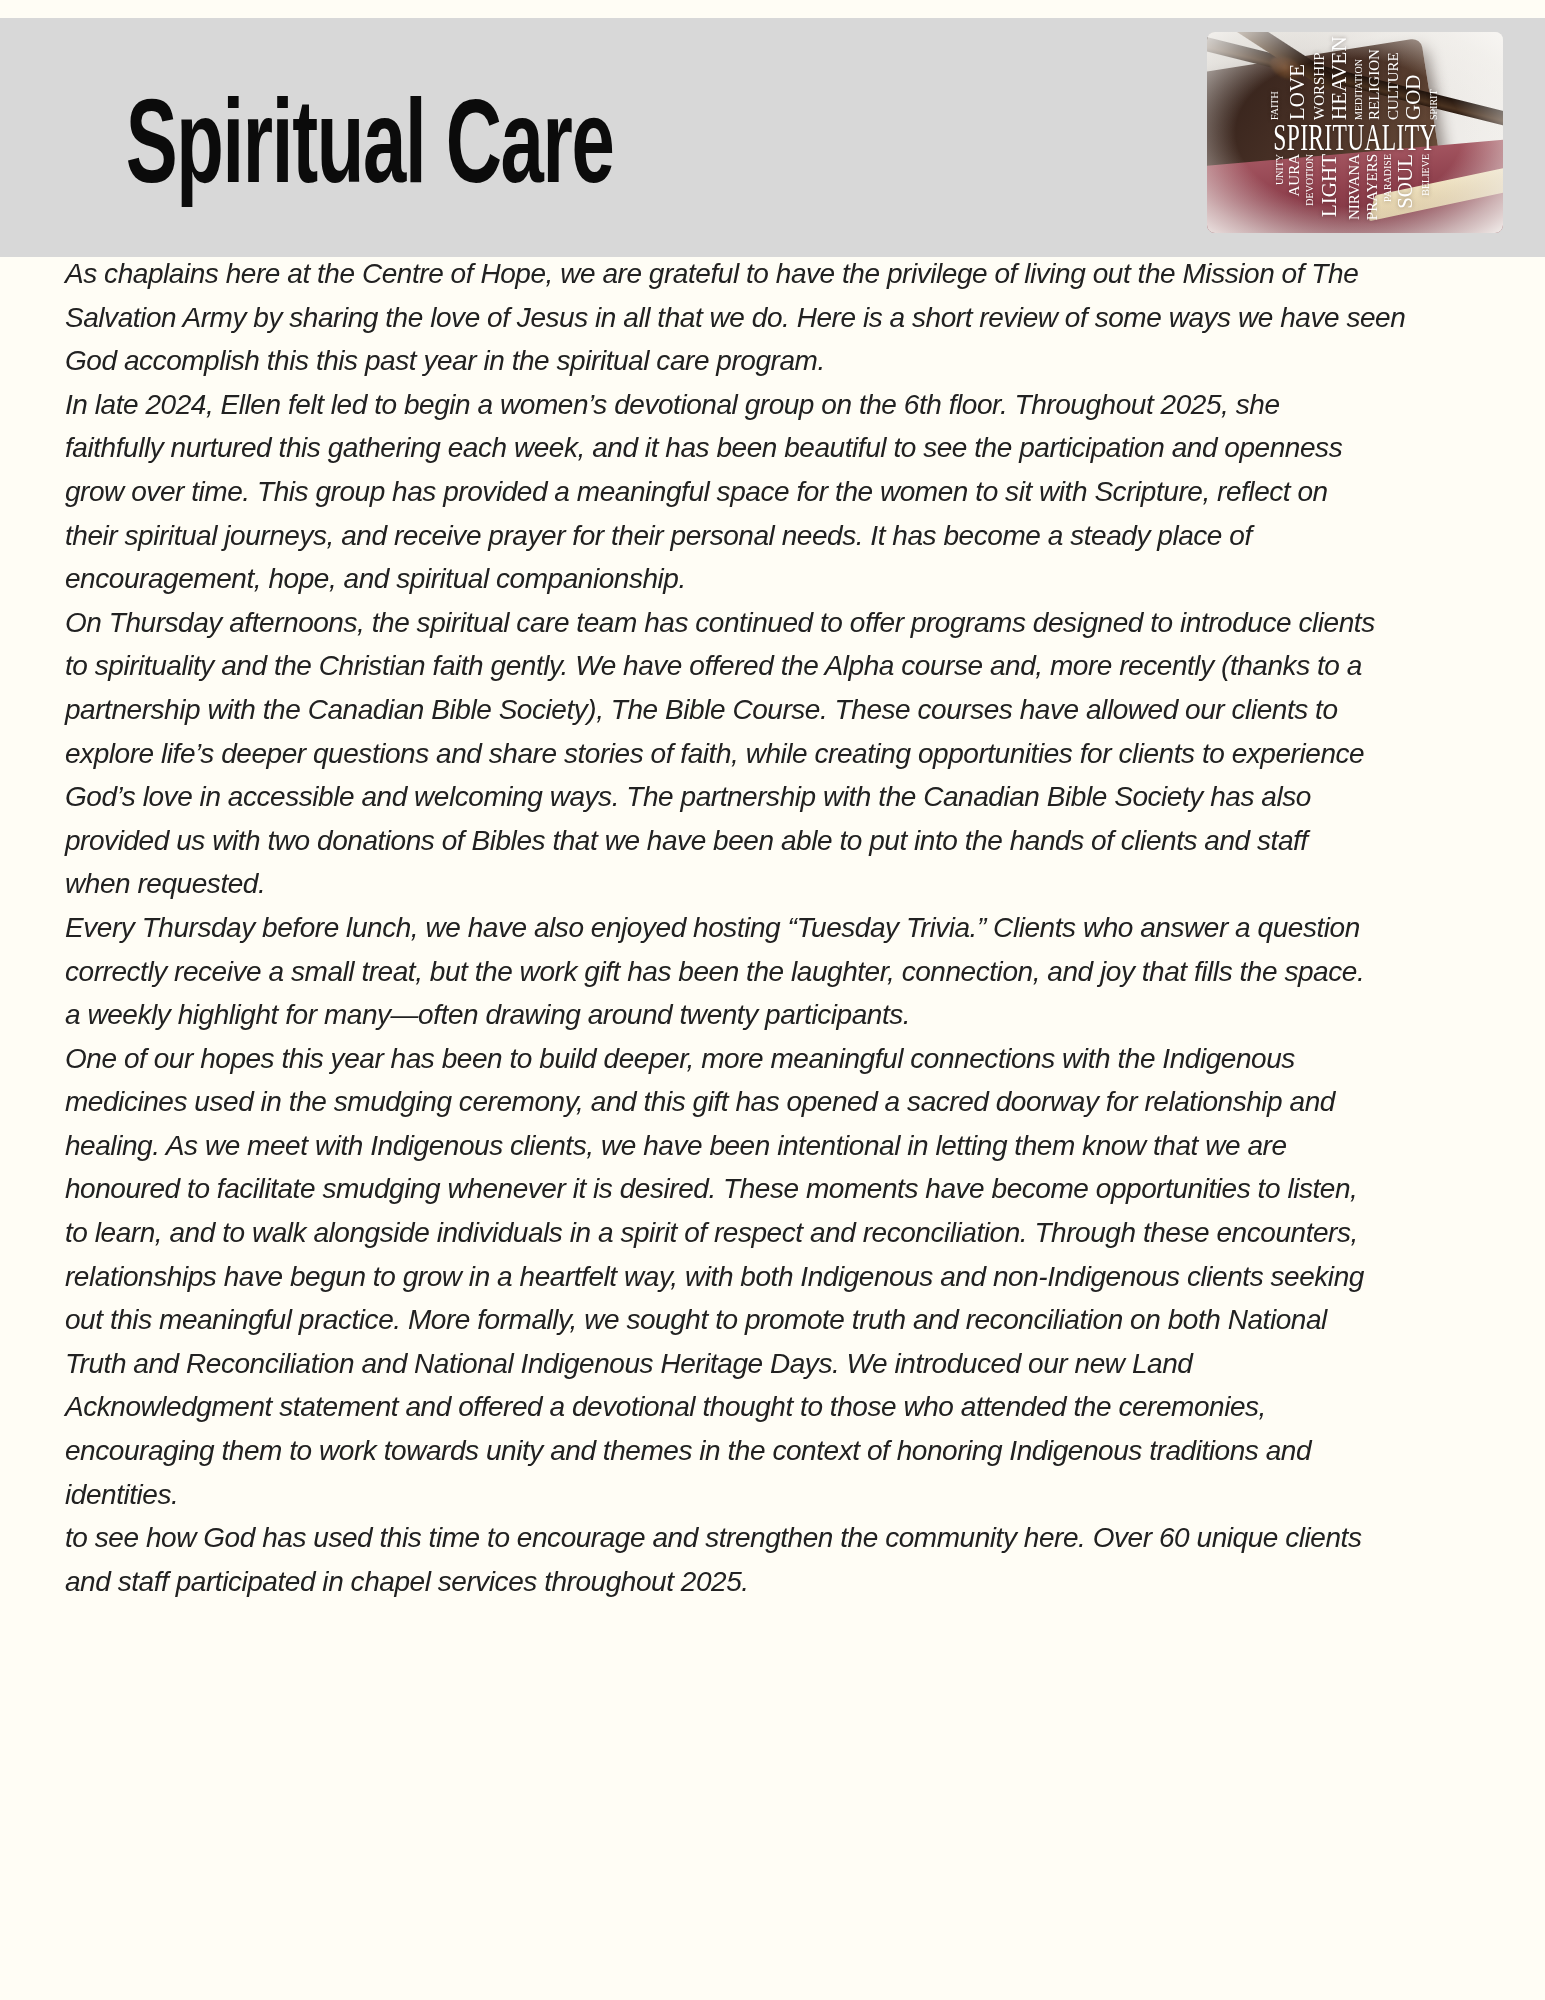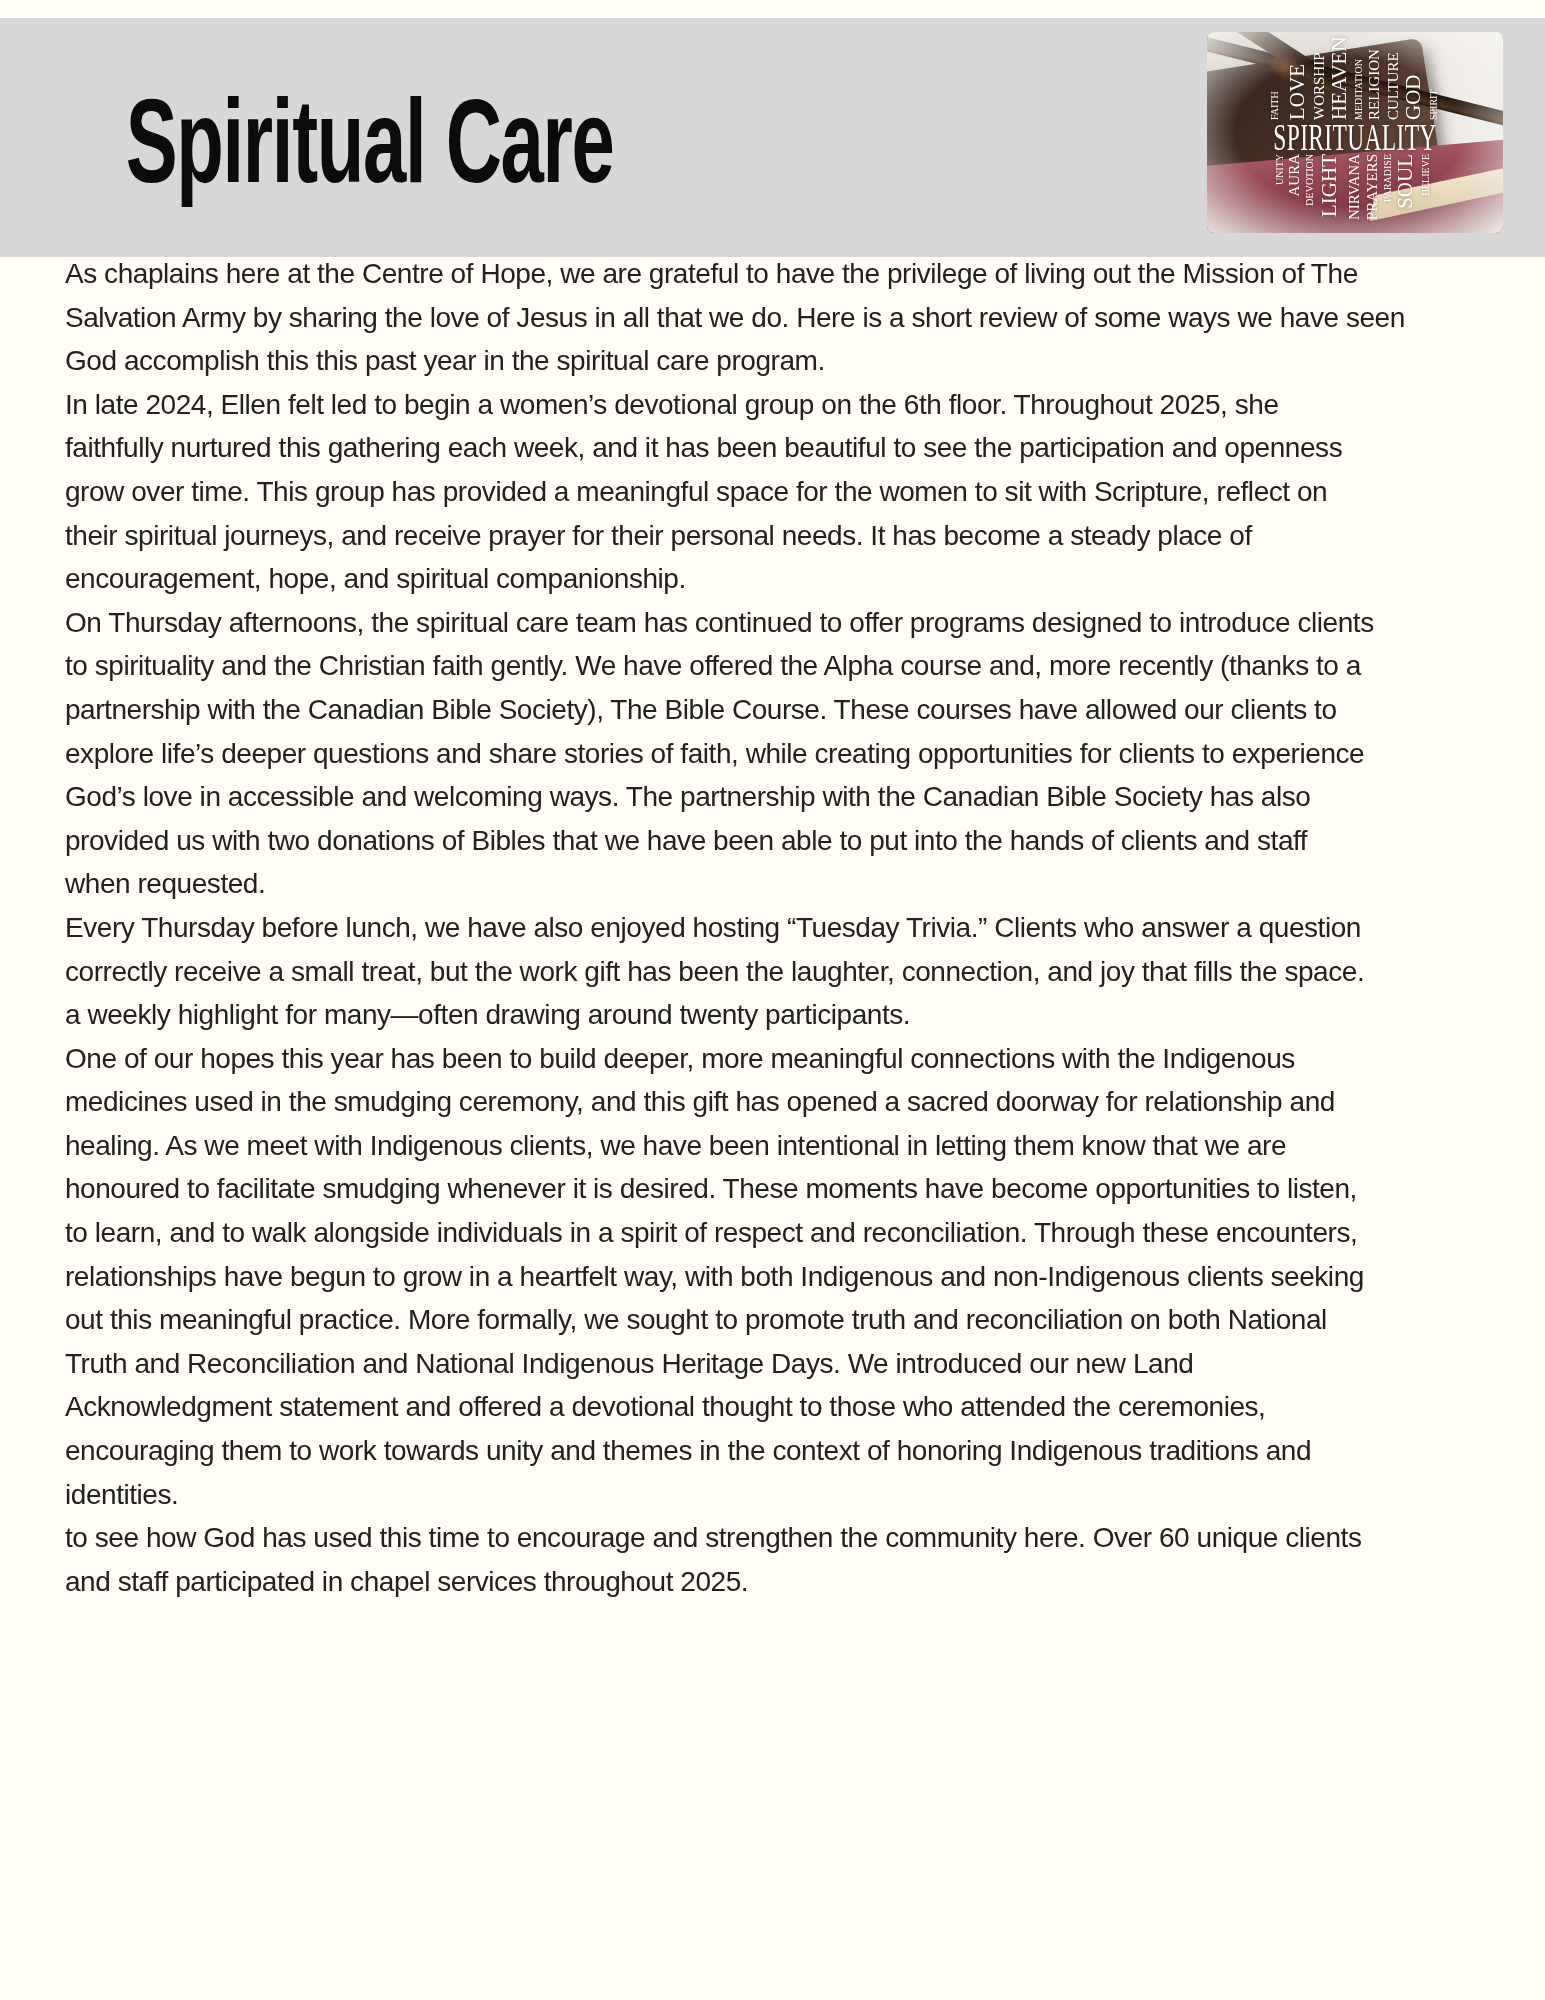--- a/index.html
+++ b/index.html
@@ -95,21 +95,21 @@
     position:absolute;line-height:1;white-space:nowrap;
     text-shadow:0 0 4px rgba(30,15,10,.4);
   }
   .cw.top{top:88px;transform-origin:top left;transform:rotate(-90deg);}
   .cw.bottom{top:122px;transform-origin:top left;transform:rotate(-90deg) translateX(-100%);}
   .cw.xl{font-size:21px;}
   .cw.m{font-size:15px;}
   .cw.s{font-size:10px;}
   
   .body-text{
-    position:absolute;left:65px;top:252px;width:1460px;
+    position:absolute;left:65px;top:252px;width:1460px;font-style:italic;
   }
   .body-text .line{
     font-size:28px;
     letter-spacing:-0.45px;
     line-height:43.6px;
     height:43.6px;
     white-space:nowrap;
     color:#212121;
   }
 </style>

